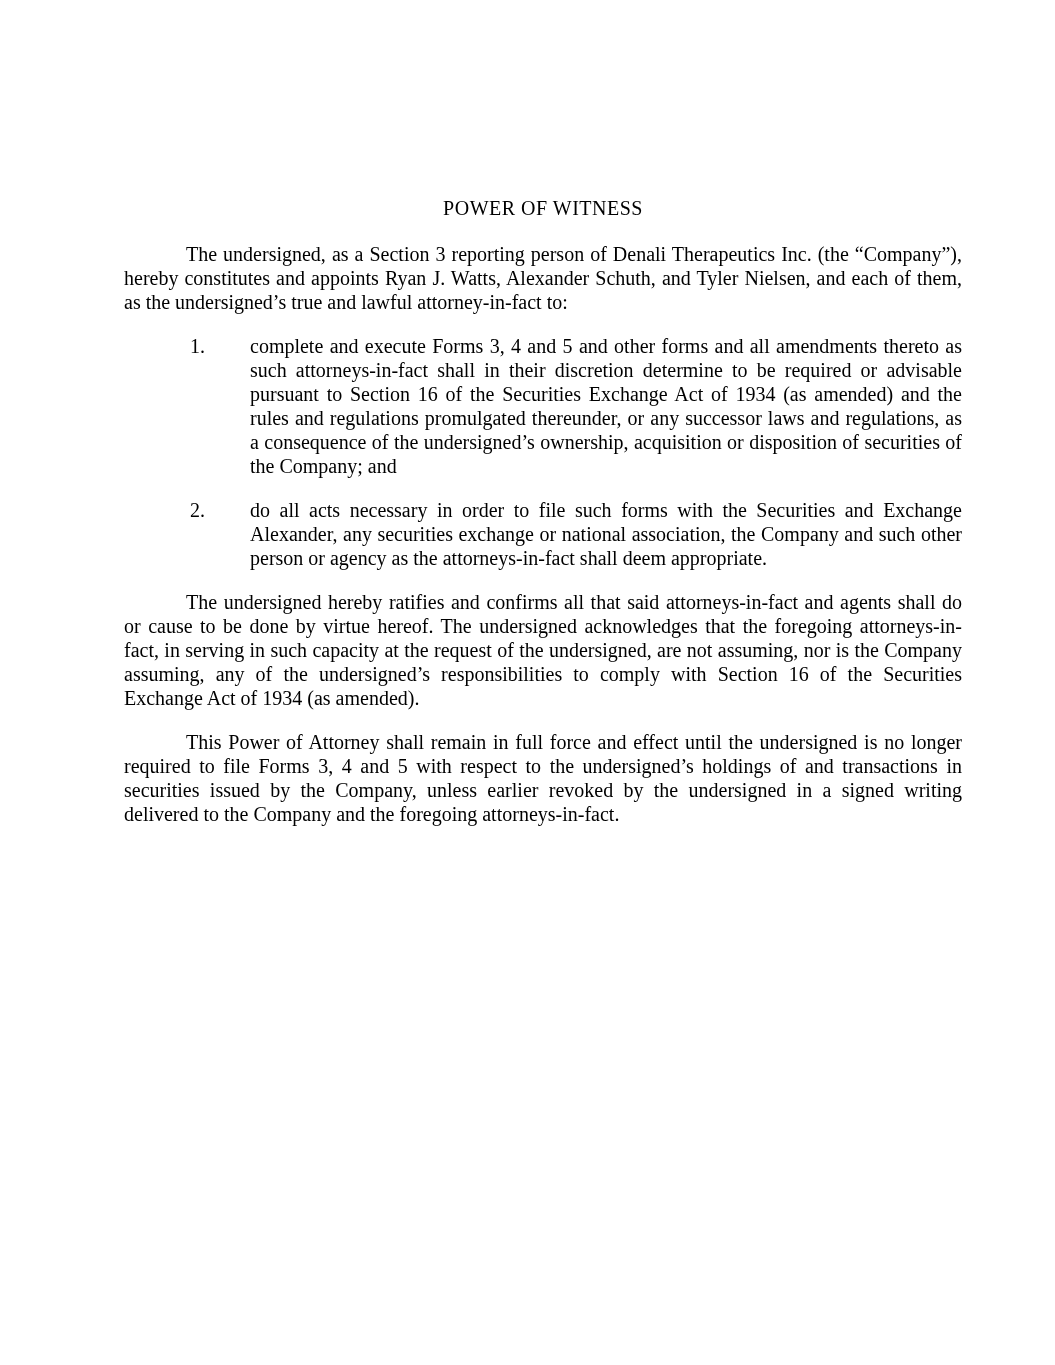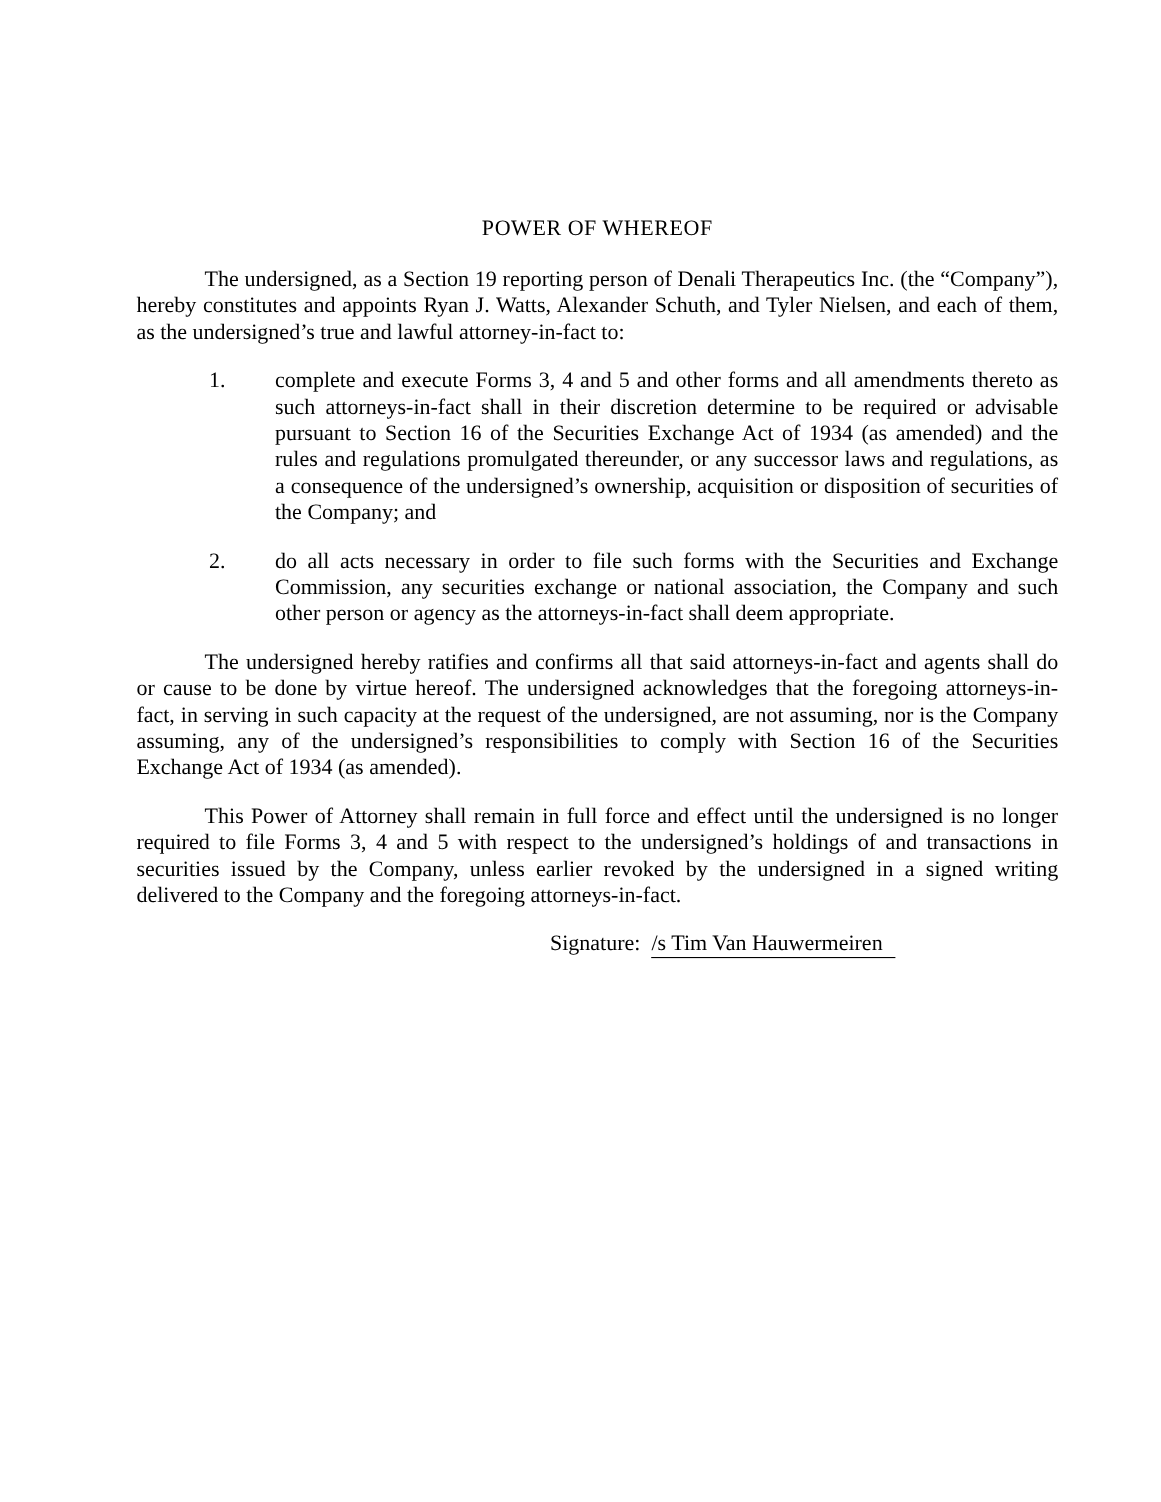--- a/index.html
+++ b/index.html
@@ -62,38 +62,35 @@
   }
   .name-pad {
     padding-right: 120px;
   }
 </style>
 </head>
 <body>
 
 <div class="page">
 
-  <div class="doc-title">POWER OF WHEREOF</div>
+  <div class="doc-title">POWER OF WITNESS</div>
 
-  <p class="para">The undersigned, as a Section 19 reporting person of Denali Therapeutics Inc. (the “Company”), hereby constitutes and appoints Ryan J. Watts, Alexander Schuth, and Tyler Nielsen, and each of them, as the undersigned’s true and lawful attorney-in-fact to:</p>
+  <p class="para">The undersigned, as a Section 3 reporting person of Denali Therapeutics Inc. (the “Company”), hereby constitutes and appoints Ryan J. Watts, Alexander Schuth, and Tyler Nielsen, and each of them, as the undersigned’s true and lawful attorney-in-fact to:</p>
 
   <div class="list-item">
     <span class="list-num">1.</span>
     <span>complete and execute Forms 3, 4 and 5 and other forms and all amendments thereto as such attorneys-in-fact shall in their discretion determine to be required or advisable pursuant to Section 16 of the Securities Exchange Act of 1934 (as amended) and the rules and regulations promulgated thereunder, or any successor laws and regulations, as a consequence of the undersigned’s ownership, acquisition or disposition of securities of the Company; and</span>
   </div>
 
   <div class="list-item">
     <span class="list-num">2.</span>
-    <span>do all acts necessary in order to file such forms with the Securities and Exchange Commission, any securities exchange or national association, the Company and such other person or agency as the attorneys-in-fact shall deem appropriate.</span>
+    <span>do all acts necessary in order to file such forms with the Securities and Exchange Alexander, any securities exchange or national association, the Company and such other person or agency as the attorneys-in-fact shall deem appropriate.</span>
   </div>
 
   <p class="para">The undersigned hereby ratifies and confirms all that said attorneys-in-fact and agents shall do or cause to be done by virtue hereof.  The undersigned acknowledges that the foregoing attorneys-in-fact, in serving in such capacity at the request of the undersigned, are not assuming, nor is the Company assuming, any of the undersigned’s responsibilities to comply with Section 16 of the Securities Exchange Act of 1934 (as amended).</p>
 
   <p class="para">This Power of Attorney shall remain in full force and effect until the undersigned is no longer required to file Forms 3, 4 and 5 with respect to the undersigned’s holdings of and transactions in securities issued by the Company, unless earlier revoked by the undersigned in a signed writing delivered to the Company and the foregoing attorneys-in-fact.</p>
 
 
   <div class="sig-block">
-    <div class="sig-line">
-      <span class="sig-label">Signature:</span><span class="underlined sig-pad">/s Tim Van Hauwermeiren</span>
-    </div>
   </div>
 
 </div>
 
 </body></html>

